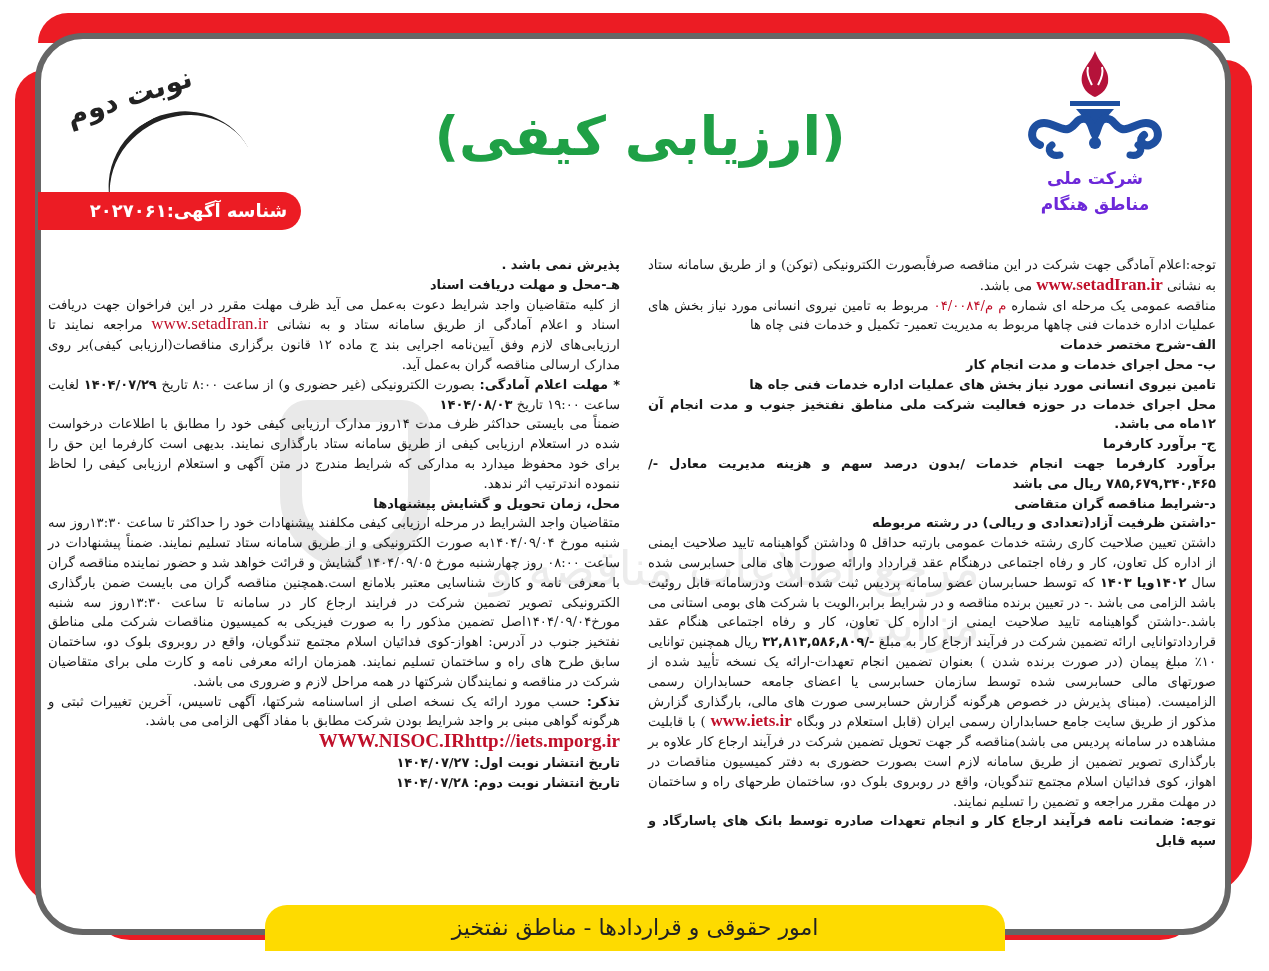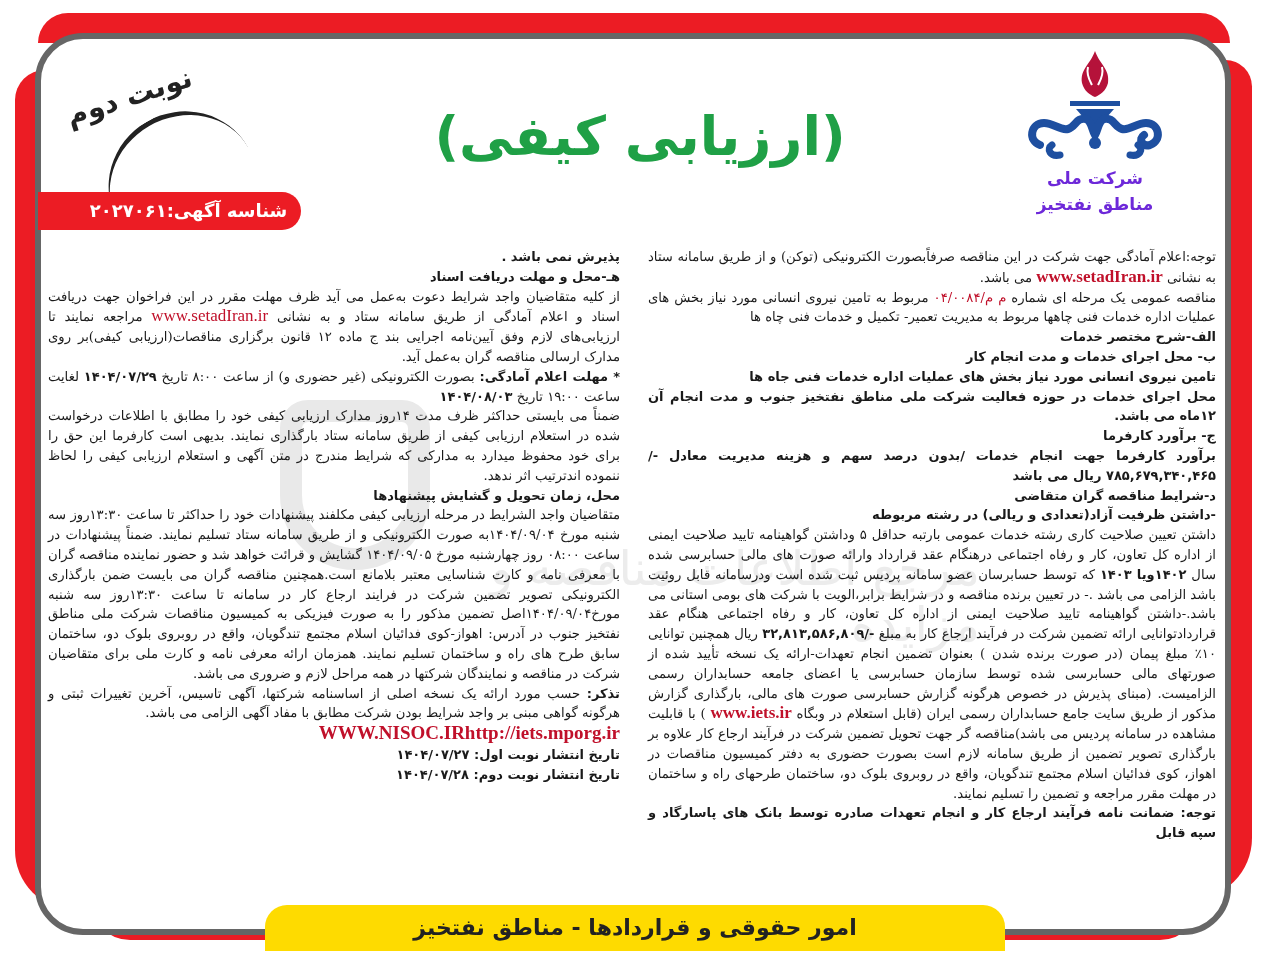--- a/index.html
+++ b/index.html
@@ -19,29 +19,29 @@
   .logo .company { font-family:"DejaVu Sans", sans-serif; font-weight:bold; font-size:17px; color:#6d28d9; direction:rtl; line-height:26px; }
 
   .title { position:absolute; left:380px; top:70px; width:520px; text-align:center; color:#1fa046; font-family:"DejaVu Sans", sans-serif; font-weight:bold; direction:rtl; }
   .title .l1 { font-size:54px; line-height:70px; }
   .title .l2 { font-size:54px; line-height:70px;margin-top:32px; }
 
   .round { position:absolute; left:64px; top:80px; font-family:"DejaVu Sans", sans-serif; font-weight:bold; font-size:28px; color:#222; transform:rotate(-18deg); direction:rtl; }
   .round-arc { position:absolute; left:108px; top:112px; width:150px; height:140px; border-top:5px solid #222; border-radius:50% 50% 0 0; transform:rotate(-30deg); }
   .ad-id { position:absolute; left:38px; top:192px; width:225px; height:38px; background:#ec1c24; border-radius:0 22px 22px 0; color:#fff; font-family:"DejaVu Sans", sans-serif; font-weight:bold; font-size:18px; line-height:38px; text-align:center; direction:rtl;padding-left:38px; }
 
-  .col { position:absolute; direction:rtl; text-align:justify; font-family:"DejaVu Serif", serif; font-size:13.2px; line-height:19.8px; color:#1a1a1a; }
+  .col { position:absolute; direction:rtl; text-align:justify; font-family:"DejaVu Serif", serif; font-size:13.2px; line-height:19.8px; color:#1a1a1a;margin-top:8px; }
   .col-right { left:648px; top:247px; width:568px; }
   .col-left { left:48px; top:247px; width:572px; }
   .col p { margin:0; }
   .b { font-weight:bold; font-family:"DejaVu Sans", sans-serif; font-size:13px; }
   .link { color:#c0102a; font-family:"Liberation Serif", serif; font-weight:bold; font-size:17px; direction:ltr; unicode-bidi:embed; }
   .red { color:#c0102a; font-weight:normal; }
 
-  .footer { position:absolute; left:265px; top:905px; width:740px; height:46px; background:#fedb00; border-radius:22px 22px 0 0; text-align:center; font-family:"DejaVu Sans", sans-serif; font-weight:bold; font-size:22px; line-height:46px; color:#222; direction:rtl; }
+  .footer { position:absolute; left:265px; top:905px; width:740px; height:46px; background:#fedb00; border-radius:22px 22px 0 0; text-align:center; font-family:"DejaVu Sans", sans-serif; font-weight:normal; font-size:22px; line-height:46px; color:#222; direction:rtl; }
 </style>
 </head>
 <body>
 
 <div class="red-top"></div>
 <div class="red-left"></div>
 <div class="red-right"></div>
 <div class="red-bottom"></div>
 <div class="frame"></div>
 
@@ -54,21 +54,21 @@
   <svg width="150" height="120" viewBox="0 0 150 120">
     <path d="M75 6 C70 20 60 24 62 38 C64 46 70 50 75 52 C80 50 86 46 88 38 C90 24 80 20 75 6 Z" fill="#b5123a"></path>
     <path d="M68 22 C66 30 70 36 72 40 M82 22 C84 30 80 36 78 40" stroke="#fff" stroke-width="2" fill="none"></path>
     <rect x="50" y="56" width="50" height="5" fill="#1e4fa0"></rect>
     <path d="M56 64 L94 64 L80 80 L70 80 Z" fill="#1e4fa0"></path>
     <path d="M20 100 C8 96 10 78 24 78 C34 78 40 86 48 84 C56 82 56 72 66 74 C72 76 72 86 75 90 C78 86 78 76 84 74 C94 72 94 82 102 84 C110 86 116 78 126 78 C140 78 142 96 130 100 C122 102 118 94 124 90" stroke="#1e4fa0" stroke-width="8" fill="none" stroke-linecap="round"></path>
     <circle cx="75" cy="98" r="6" fill="#1e4fa0"></circle>
     <path d="M40 110 C30 112 26 104 32 100 M110 110 C120 112 124 104 118 100" stroke="#1e4fa0" stroke-width="7" fill="none" stroke-linecap="round"></path>
   </svg>
   <div class="company">شرکت ملی</div>
-  <div class="company">مناطق نفتخیز</div>
+  <div class="company">مناطق هنگام</div>
 </div>
 
 <div class="title">
   <div class="l2">(ارزیابی کیفی)</div>
 </div>
 
 <div class="round">نوبت دوم</div>
 <div class="round-arc"></div>
 <div class="ad-id">شناسه آگهی:۲۰۲۷۰۶۱</div>
 

